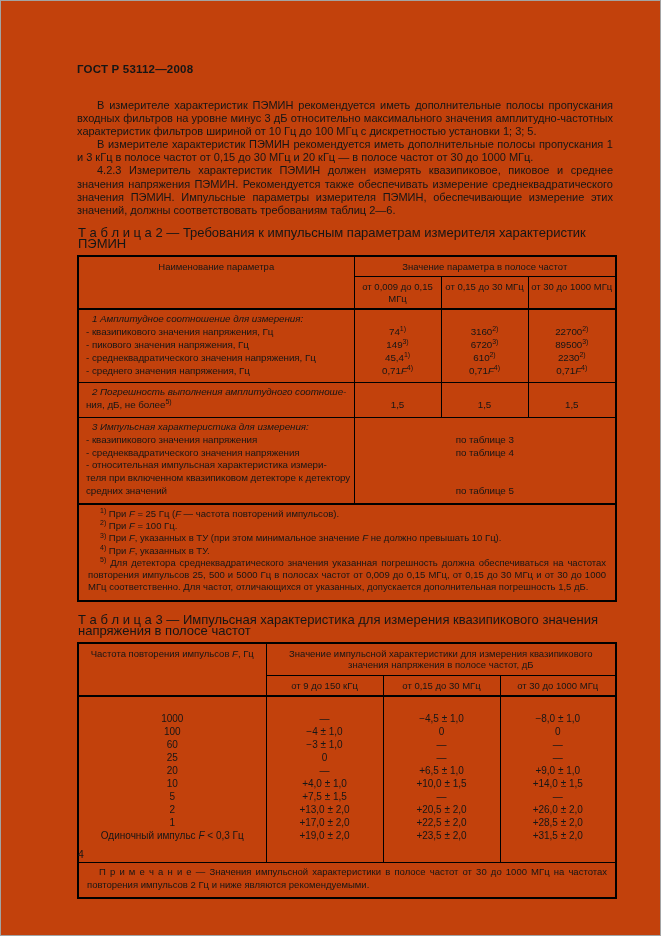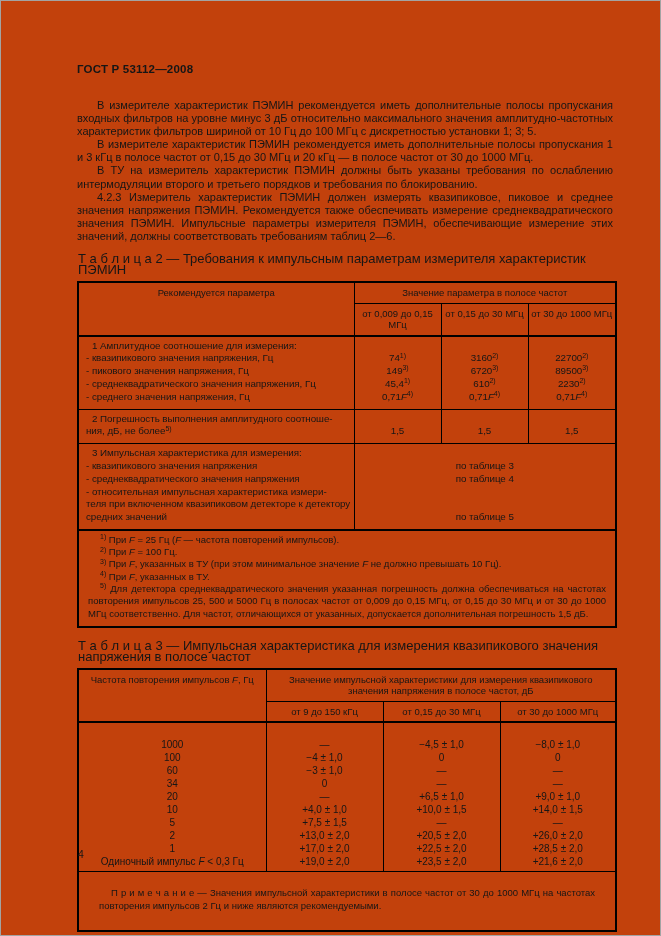--- a/index.html
+++ b/index.html
@@ -22,62 +22,61 @@
 
   table.gt { border-collapse:collapse; table-layout:fixed; width:538px; border:2px solid #000; }
   table.gt td { border:1px solid #000; vertical-align:top; }
 
   .hc { text-align:center; vertical-align:middle; font-size:9.5px; line-height:11.5px; padding:4px 2px; }
   .hdr-bottom { border-bottom:2px solid #000 !important; }
 
   .lbl { padding:3px 4px 5px 7px; }
   .val, .merged { text-align:center; padding:3px 2px 5px; }
   .ln { font-size:9.8px; line-height:12.8px; letter-spacing:-0.05px; white-space:nowrap; }
-  .ln.first { text-indent:6px; }
+  .ln.first { text-indent:6px;font-style:italic; }
 
   .fn-cell { border:1px solid #000; border-top:2px solid #000 !important; padding:3px 9px 6px 9px; }
   .footnote { margin:0; font-size:9.5px; line-height:12.3px; text-align:justify; text-indent:12px; }
 
   sup { font-size:7px; line-height:0; position:relative; top:0.5px; }
   i { font-style:italic; }
 
   .t3 .bodyc { border-top:none; border-bottom:none; text-align:center; font-size:10px; line-height:13px; padding:0 2px; }
   tbody[data-name="table3-body"] tr:first-child td { padding-top:15px; }
-  tbody[data-name="table3-body"] tr:last-child td { padding-bottom:3px; }
+  tbody[data-name="table3-body"] tr:last-child td { padding-bottom:20px; }
   .note-cell { border:1px solid #000; border-top:1px solid #000; padding:3px 8px 6px 8px; }
-  .note { margin:12px; font-size:9.5px; line-height:12.3px; text-align:justify; text-indent:12px; }
+  .note { margin:0; font-size:9.5px; line-height:12.3px; text-align:justify; text-indent:12px; }
 
   .page-number { position:absolute; left:77px; top:847px; font-size:10.5px; }
 </style>
 </head>
 <body>
 
 <div class="page" data-name="document-page">
 
   <div class="doc-code" data-name="document-code">ГОСТ Р 53112—2008</div>
 
   <div class="paras" data-name="paragraphs">
       <p class="para" data-name="paragraph">В измерителе характеристик ПЭМИН рекомендуется иметь дополнительные полосы пропускания входных фильтров на уровне минус 3 дБ относительно максимального значения амплитудно-частотных характеристик фильтров шириной от 10 Гц до 100 МГц с дискретностью установки 1; 3; 5.</p>
       <p class="para" data-name="paragraph">В измерителе характеристик ПЭМИН рекомендуется иметь дополнительные полосы пропускания 1 и 3 кГц в полосе частот от 0,15 до 30 МГц и 20 кГц — в полосе частот от 30 до 1000 МГц.</p>
-      <p class="para" data-name="paragraph">В ТУ на измеритель характеристик ПЭМИН должны быть указаны требования по ослаблению интермодуляции второго и третьего порядков и требования по блокированию.</p>
       <p class="para" data-name="paragraph">4.2.3 Измеритель характеристик ПЭМИН должен измерять квазипиковое, пиковое и среднее значения напряжения ПЭМИН. Рекомендуется также обеспечивать измерение среднеквадратического значения ПЭМИН. Импульсные параметры измерителя ПЭМИН, обеспечивающие измерение этих значений, должны соответствовать требованиям таблиц 2—6.</p>
     </div>
 
   <div class="tbl-caption" data-name="table2-caption">Т а б л и ц а  2 — Требования к импульсным параметрам измерителя характеристик ПЭМИН</div>
 
   <table class="gt t2" data-name="table2">
     <colgroup>
       <col style="width:276px">
         <col style="width:87px">
         <col style="width:87px">
         <col style="width:88px">
     </colgroup>
     <tbody data-name="table2-header">
       <tr data-name="table2-header-row">
-        <td rowspan="2" class="hc hdr-bottom" data-name="table2-header-param">Рекомендуется параметра</td>
+        <td rowspan="2" class="hc hdr-bottom" data-name="table2-header-param">Наименование параметра</td>
         <td colspan="3" class="hc" data-name="table2-header-span">Значение параметра в полосе частот</td>
       </tr>
       <tr data-name="table2-subheader-row">
         <td class="hc hdr-bottom" data-name="table2-col-header-1">от 0,009 до 0,15 МГц</td>
         <td class="hc hdr-bottom" data-name="table2-col-header-2">от 0,15 до 30 МГц</td>
         <td class="hc hdr-bottom" data-name="table2-col-header-3">от 30 до 1000 МГц</td>
       </tr>
     </tbody>
     <tbody data-name="table2-body">
         <tr data-name="table-row">
@@ -193,21 +192,21 @@
           <td class="bodyc" data-name="table-cell">0</td>
           <td class="bodyc" data-name="table-cell">0</td>
         </tr>
         <tr data-name="table-row">
           <td class="bodyc" data-name="table-cell">60</td>
           <td class="bodyc" data-name="table-cell">−3 ± 1,0</td>
           <td class="bodyc" data-name="table-cell">—</td>
           <td class="bodyc" data-name="table-cell">—</td>
         </tr>
         <tr data-name="table-row">
-          <td class="bodyc" data-name="table-cell">34</td>
+          <td class="bodyc" data-name="table-cell">25</td>
           <td class="bodyc" data-name="table-cell">0</td>
           <td class="bodyc" data-name="table-cell">—</td>
           <td class="bodyc" data-name="table-cell">—</td>
         </tr>
         <tr data-name="table-row">
           <td class="bodyc" data-name="table-cell">20</td>
           <td class="bodyc" data-name="table-cell">—</td>
           <td class="bodyc" data-name="table-cell">+6,5 ± 1,0</td>
           <td class="bodyc" data-name="table-cell">+9,0 ± 1,0</td>
         </tr>
@@ -232,21 +231,21 @@
         <tr data-name="table-row">
           <td class="bodyc" data-name="table-cell">1</td>
           <td class="bodyc" data-name="table-cell">+17,0 ± 2,0</td>
           <td class="bodyc" data-name="table-cell">+22,5 ± 2,0</td>
           <td class="bodyc" data-name="table-cell">+28,5 ± 2,0</td>
         </tr>
         <tr data-name="table-row">
           <td class="bodyc" data-name="table-cell">Одиночный импульс <i>F</i> &lt; 0,3 Гц</td>
           <td class="bodyc" data-name="table-cell">+19,0 ± 2,0</td>
           <td class="bodyc" data-name="table-cell">+23,5 ± 2,0</td>
-          <td class="bodyc" data-name="table-cell">+21,6 ± 2,0</td>
+          <td class="bodyc" data-name="table-cell">+31,5 ± 2,0</td>
         </tr>
       </tbody>
     <tbody data-name="table3-footer">
       <tr data-name="table3-note-row">
         <td colspan="4" class="note-cell" data-name="table3-note-cell">
           <p class="note" data-name="table3-note">П р и м е ч а н и е — Значения импульсной характеристики в полосе частот от 30 до 1000 МГц на частотах повторения импульсов 2 Гц и ниже являются рекомендуемыми.</p>
         </td>
       </tr>
     </tbody>
   </table>

